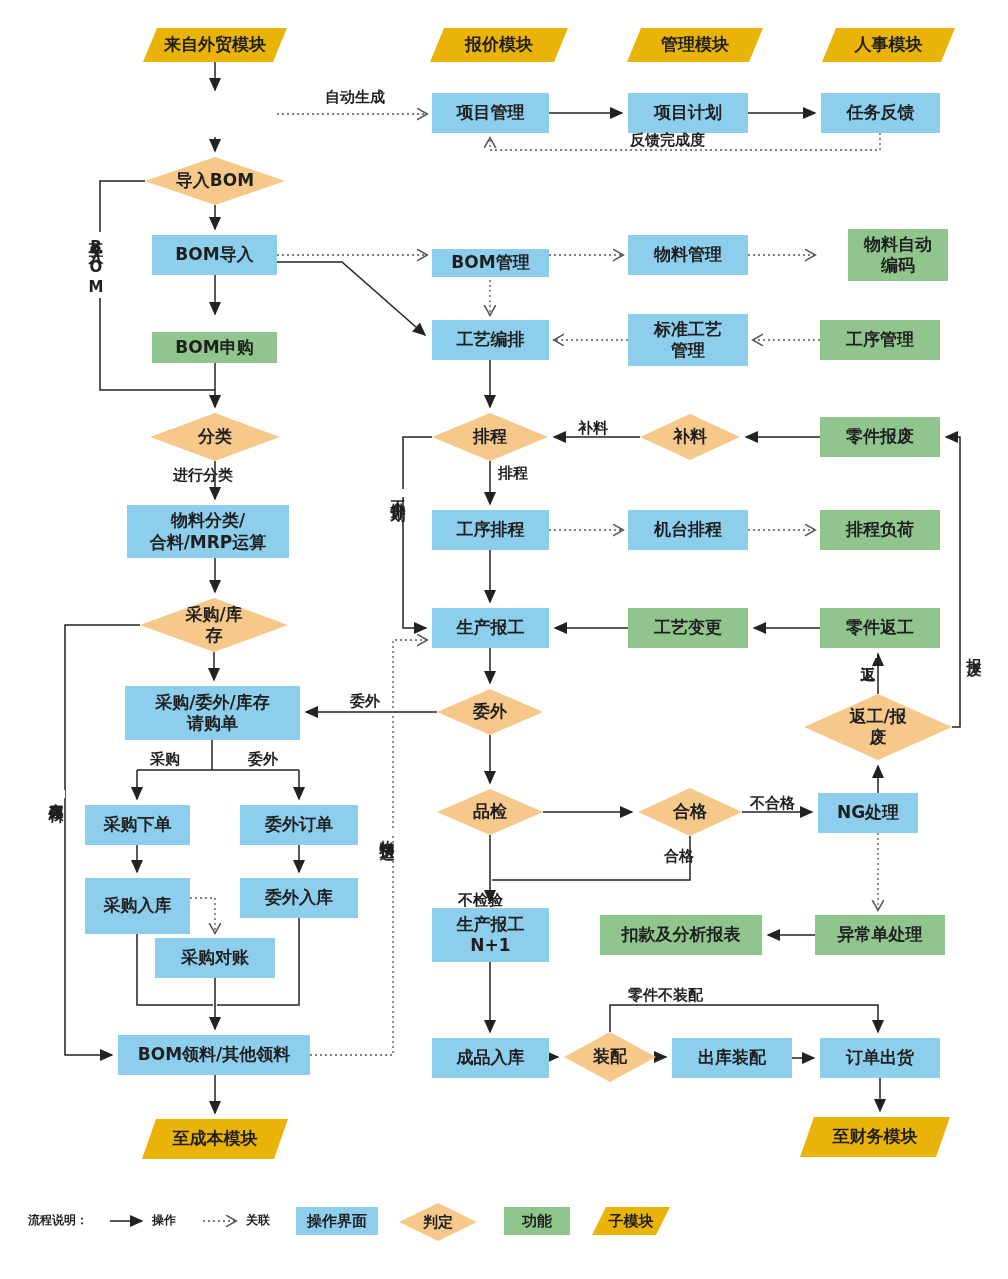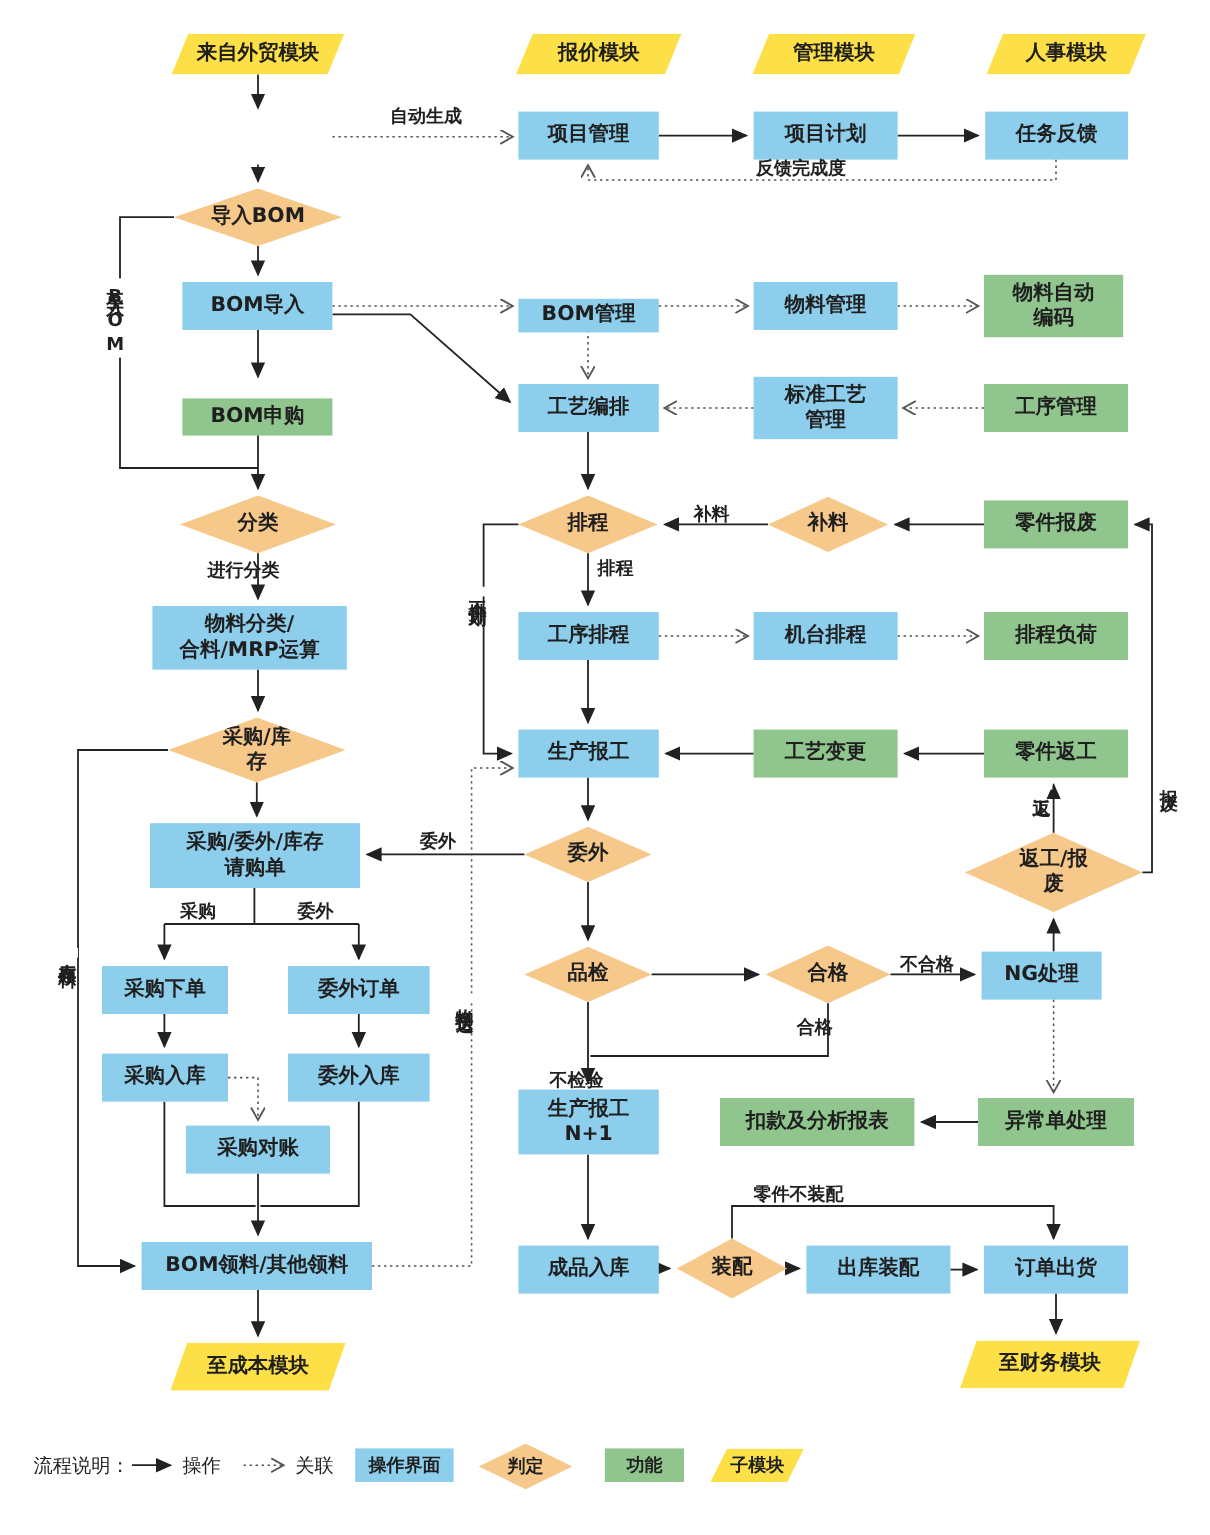--- a/index.html
+++ b/index.html
@@ -5,26 +5,26 @@
   html,body{margin:0;padding:0;background:#ffffff;}
   body{font-family:"DejaVu Sans","Liberation Sans",sans-serif;color:#1f1f1f;}
   #canvas{position:relative;width:1008px;height:1279px;background:#ffffff;overflow:hidden;}
   svg.edges{position:absolute;left:0;top:0;width:1008px;height:1279px;}
   .node{position:absolute;display:flex;align-items:center;justify-content:center;
         text-align:center;font-size:17px;font-weight:bold;line-height:1.25;
         white-space:pre-line;box-sizing:border-box;}
   .blue{background:#8CCEEC;}
   .green{background:#90C68E;}
   .yellow{background:#F7F161;border-radius:21px;}
-  .para{background:#fde047;clip-path:polygon(14px 0,100% 0,calc(100% - 14px) 100%,0 100%);}
+  .para{background:#eab308;clip-path:polygon(14px 0,100% 0,calc(100% - 14px) 100%,0 100%);}
   .diamond{background:#F6C88A;clip-path:polygon(50% 0,100% 50%,50% 100%,0 50%);}
   .elabel{position:absolute;font-size:15px;font-weight:bold;white-space:nowrap;}
   .vlabel{writing-mode:vertical-rl;text-orientation:upright;letter-spacing:2px;
           background:#ffffff;white-space:pre;}
-  .legendtext{position:absolute;font-size:16px;font-weight:normal;white-space:nowrap;}
+  .legendtext{position:absolute;font-size:12px;font-weight:bold;white-space:nowrap;}
   .legendbox{position:absolute;display:flex;align-items:center;justify-content:center;
              font-size:15px;font-weight:bold;}
 </style>
 </head>
 <body>
 
 <div id="canvas">
 
   <svg class="edges">
     <defs>
@@ -123,33 +123,33 @@
 管理</div>
   <div class="node blue" style="left:127px;top:505px;width:162px;height:53px">物料分类/
 合料/MRP运算</div>
   <div class="node blue" style="left:432px;top:510px;width:117px;height:40px">工序排程</div>
   <div class="node blue" style="left:628px;top:510px;width:120px;height:40px">机台排程</div>
   <div class="node blue" style="left:432px;top:608px;width:117px;height:40px">生产报工</div>
   <div class="node blue" style="left:125px;top:686px;width:175px;height:54px">采购/委外/库存
 请购单</div>
   <div class="node blue" style="left:85px;top:805px;width:105px;height:40px">采购下单</div>
   <div class="node blue" style="left:240px;top:805px;width:118px;height:40px">委外订单</div>
-  <div class="node blue" style="left:85px;top:878px;width:105px;height:40px">采购入库</div>
+  <div class="node blue" style="left:85px;top:878px;width:105px;height:56px">采购入库</div>
   <div class="node blue" style="left:240px;top:878px;width:118px;height:40px">委外入库</div>
   <div class="node blue" style="left:155px;top:938px;width:120px;height:40px">采购对账</div>
   <div class="node blue" style="left:818px;top:793px;width:100px;height:40px">NG处理</div>
   <div class="node blue" style="left:432px;top:908px;width:117px;height:54px">生产报工
 N+1</div>
   <div class="node blue" style="left:118px;top:1035px;width:192px;height:40px">BOM领料/其他领料</div>
   <div class="node blue" style="left:432px;top:1038px;width:117px;height:40px">成品入库</div>
   <div class="node blue" style="left:672px;top:1038px;width:120px;height:40px">出库装配</div>
   <div class="node blue" style="left:820px;top:1038px;width:120px;height:40px">订单出货</div>
 
   <div class="node green" style="left:152px;top:332px;width:125px;height:31px">BOM申购</div>
-  <div class="node green" style="left:820px;top:229px;width:116px;height:52px">物料自动
+  <div class="node green" style="left:848px;top:229px;width:100px;height:52px">物料自动
 编码</div>
   <div class="node green" style="left:820px;top:320px;width:120px;height:40px">工序管理</div>
   <div class="node green" style="left:820px;top:417px;width:120px;height:40px">零件报废</div>
   <div class="node green" style="left:820px;top:510px;width:120px;height:40px">排程负荷</div>
   <div class="node green" style="left:628px;top:608px;width:120px;height:40px">工艺变更</div>
   <div class="node green" style="left:820px;top:608px;width:120px;height:40px">零件返工</div>
   <div class="node green" style="left:600px;top:915px;width:162px;height:40px">扣款及分析报表</div>
   <div class="node green" style="left:815px;top:915px;width:130px;height:40px">异常单处理</div>
 
   <div class="node diamond" style="left:145px;top:157px;width:140px;height:48px">导入BOM</div>

